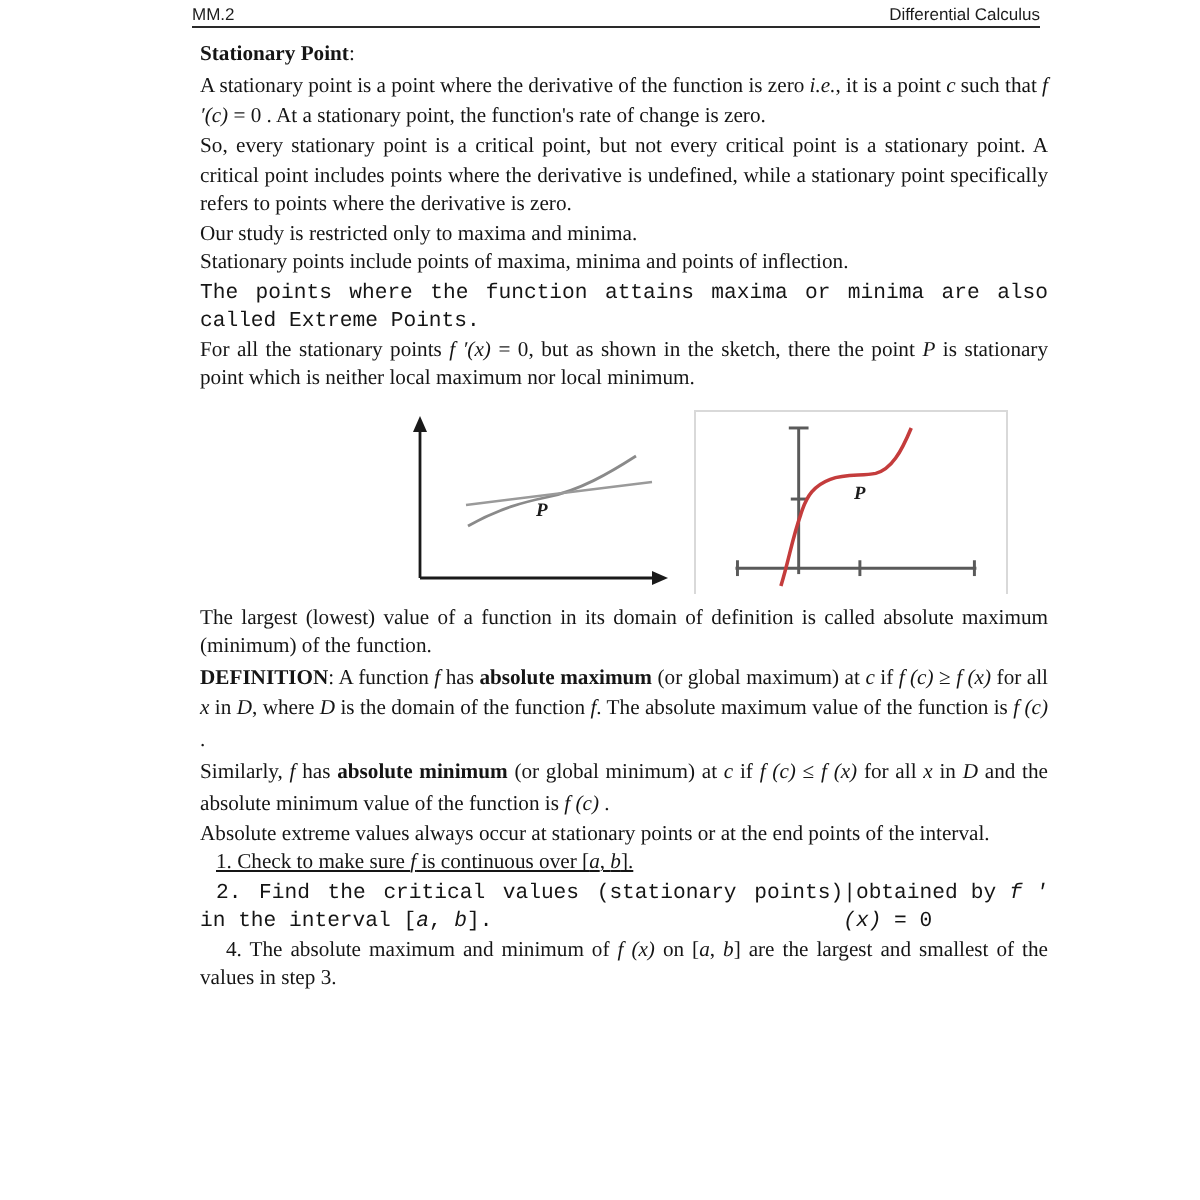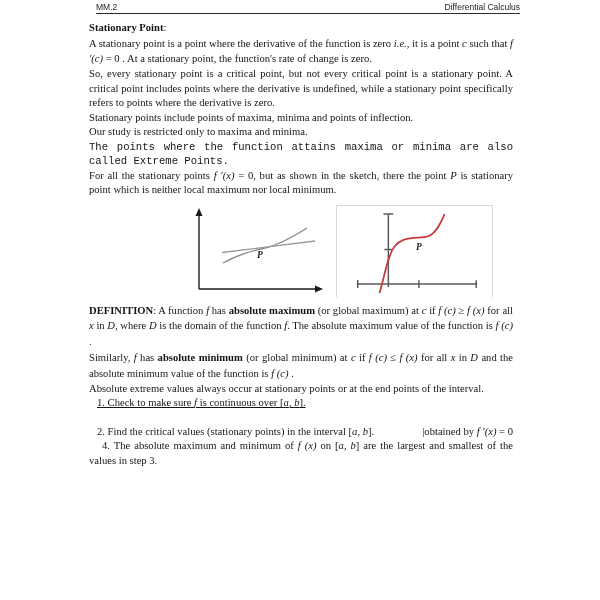--- a/index.html
+++ b/index.html
@@ -5,21 +5,21 @@
   * { margin:0; padding:0; box-sizing:border-box; }
   html,body { width:600px; height:600px; }
   body { background:#ffffff; font-family:"Liberation Serif", serif; color:#151515; }
   .page { position:absolute; inset:0; background:#fff; overflow:hidden; }
 
   .pagehead { position:absolute; left:96px; top:2px; width:424px;
               display:flex; justify-content:space-between;
               font-family:"Liberation Sans", sans-serif; font-size:8.5px; color:#1c1c1c;gap:39px; }
   .rule { position:absolute; left:96px; top:13px; width:424px; border-top:1.1px solid #2a2a2a; }
 
-  .content { position:absolute; left:89px; top:21px; width:424px;
+  .content { position:absolute; left:100px; top:21px; width:424px;
              font-size:10.6px; line-height:14.5px; text-align:justify; }
 
   .content p { margin:0; }
   .st-b { font-weight:bold; }
   .st-i { font-style:italic; }
 
   .mt2 { margin-top:2px; } .mt3 { margin-top:3px; } .mt5 { margin-top:5px;font-family:Liberation Mono, monospace; }
   .mt6 { margin-top:6px; } .mt7 { margin-top:7px; }
   .lh16 { line-height:15.8px;font-family:Liberation Serif, serif; }
 
@@ -27,41 +27,41 @@
   .fig { display:block; }
   .fig-right { border-left:1px solid #d9d9d9; border-top:1px solid #d9d9d9; border-right:1px solid #d9d9d9; }
   svg text { font-family:"Liberation Serif", serif; font-style:italic; font-weight:bold;
              font-size:9.5px; fill:#1a1a1a; }
 
   h2.section { font-size:11.6px; line-height:15px; margin-top:9px; font-weight:bold; }
   h2.section .secnum { margin-right:9px; }
 
   p.step { text-indent:8px;text-decoration:underline; }
   p.step-wrap { text-indent:13px; }
-  .step-row { display:flex; justify-content:space-between; margin-top:14px; }
+  .step-row { display:flex; justify-content:space-between; margin-top:0;font-family:Liberation Mono, monospace; }
   .step-row .left { text-indent:8px; }
 </style>
 </head>
 <body>
 
 <div class="page">
 
   <header class="pagehead">
     <span>MM.2</span>
     <span>Differential Calculus</span>
   </header>
   <div class="rule"></div>
 
   <main class="content">
 
     <p><span class="st-b">Stationary Point</span><span>:</span></p>
     <p class="mt2 lh16"><span>A stationary point is a point where the derivative of the function is zero </span><span class="st-i">i.e.</span><span>, it is a point </span><span class="st-i">c</span><span> such that </span><span class="st-i">f ′(c)</span><span> = 0 . At a stationary point, the function's rate of change is zero.</span></p>
     <p class="mt2"><span>So, every stationary point is a critical point, but not every critical point is a stationary point. A critical point includes points where the derivative is undefined, while a stationary point specifically refers to points where the derivative is zero.</span></p>
+    <p><span>Our study is restricted only to maxima and minima.</span></p>
     <p><span>Stationary points include points of maxima, minima and points of inflection.</span></p>
-    <p><span>Our study is restricted only to maxima and minima.</span></p>
     <p class="mt5"><span>The points where the function attains maxima or minima are also called Extreme Points.</span></p>
     <p class="mt3"><span>For all the stationary points </span><span class="st-i">f ′(x)</span><span> = 0, but as shown in the sketch, there the point </span><span class="st-i">P</span><span> is stationary point which is neither local maximum nor local minimum.</span></p>
 
     <div class="figures">
 
       <svg class="fig" width="145" height="92" viewBox="0 0 145 92">
         <g stroke-width="1.4" fill="none" stroke="#1a1a1a">
           <line x1="18" y1="84" x2="18" y2="9"></line>
           <line x1="18" y1="84" x2="136" y2="84"></line>
         </g>
@@ -82,20 +82,21 @@
           <line x1="83" y1="75" x2="83" y2="83"></line>
           <line x1="141" y1="75" x2="141" y2="83"></line>
         </g>
         <path fill="none" stroke-width="1.8" d="M 43,88 C 47,75 49,63 53,52 C 56,42 60,37 68,34 C 76,31 84,32.5 91,31 C 99,29 104,20 109,8" stroke="#c43c3c"></path>
         <text x="80" y="44">P</text>
       </svg>
 
     </div>
 
 
+    <p class="mt7"><span>The largest (lowest) value of a function in its domain of definition is called absolute maximum (minimum) of the function.</span></p>
     <p class="mt6 lh16"><span class="st-b">DEFINITION</span><span>: A function </span><span class="st-i">f</span><span> has </span><span class="st-b">absolute maximum</span><span> (or global maximum) at </span><span class="st-i">c</span><span> if </span><span class="st-i">f (c)</span><span> ≥ </span><span class="st-i">f (x)</span><span> for all </span><span class="st-i">x</span><span> in </span><span class="st-i">D</span><span>, where </span><span class="st-i">D</span><span> is the domain of the function </span><span class="st-i">f</span><span>. The absolute maximum value of the function is </span><span class="st-i">f (c)</span><span> .</span></p>
     <p class="mt6 lh16"><span>Similarly, </span><span class="st-i">f</span><span> has </span><span class="st-b">absolute minimum</span><span> (or global minimum) at </span><span class="st-i">c</span><span> if </span><span class="st-i">f (c)</span><span> ≤ </span><span class="st-i">f (x)</span><span> for all </span><span class="st-i">x</span><span> in </span><span class="st-i">D</span><span> and the absolute minimum value of the function is </span><span class="st-i">f (c)</span><span> .</span></p>
     <p class="mt2"><span>Absolute extreme values always occur at stationary points or at the end points of the interval.</span></p>
 
     <p class="step mt3"><span>1. Check to make sure </span><span class="st-i">f</span><span> is continuous over [</span><span class="st-i">a</span><span>, </span><span class="st-i">b</span><span>].</span></p>
     <div class="step-row">
       <span class="left"><span>2. Find the critical values (stationary points) in the interval [</span><span class="st-i">a</span><span>, </span><span class="st-i">b</span><span>].</span></span>
       <span><span>|obtained by </span><span class="st-i">f ′(x)</span><span> = 0</span></span>
     </div>
     <p class="step-wrap mt2"><span>4. The absolute maximum and minimum of </span><span class="st-i">f (x)</span><span> on [</span><span class="st-i">a</span><span>, </span><span class="st-i">b</span><span>] are the largest and smallest of the values in step 3.</span></p>

